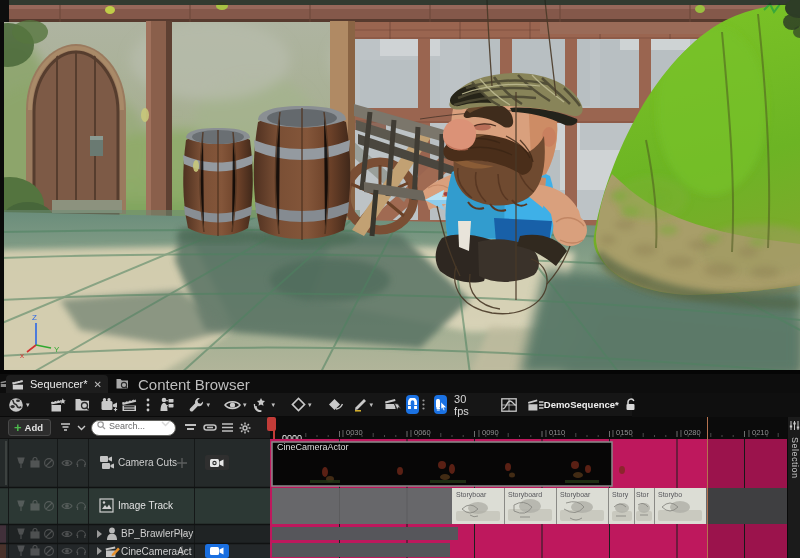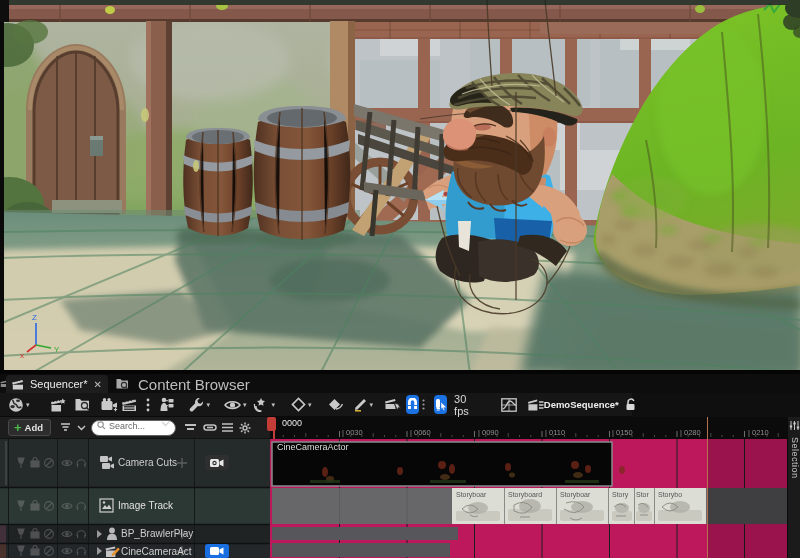--- a/index.html
+++ b/index.html
@@ -45,21 +45,21 @@
   .addbtn { margin-left:8px; height:17px; background:#2d2d2d; border:1px solid #484848; border-radius:3px;
      display:flex; align-items:center; padding:0 7px 0 5px; }
   .addbtn .plus { color:#4cbb4c; font-size:13px; font-weight:bold; margin-right:3px; line-height:10px;}
   .addbtn .atxt { color:#e3e3e3; font-size:9.5px; font-weight:bold; }
   #search { margin-left:5px; width:85px; height:16px; background:#ffffff; border:1px solid #62625e; border-radius:9px;
      display:flex; align-items:flex-start; padding:0 5px; }
   #search .stxt { color:#6a6a6a; font-size:9px; margin-left:3px; }
 
   #ruler { position:absolute; left:270px; top:0; width:517px; height:22px; background:#0b0b0b; }
   .rlab { position:absolute; top:11px; color:#909090; font-size:7.5px; }
-  #zerolab { position:absolute; left:12px; top:1px; color:#e8e8e8; font-size:9px; }
+  #zerolab { position:absolute; left:12px; top:16px; color:#e8e8e8; font-size:9px; }
   #playhead { position:absolute; left:-3px; top:0; width:9px; height:14px; background:#c23c38; border-radius:2px; } #playline { position:absolute; left:3px; top:13px; width:2px; height:9px; background:#c23c38; }
 
   #tracks { position:absolute; left:0; top:65px; width:800px; height:119px; background:#141414; }
   .trow { position:absolute; left:0; width:270px; display:flex; align-items:center; }
   .tname { font-size:10px; color:#cfcfcf; }
 
   #content { position:absolute; left:270px; top:0; width:632px; height:119px; background:#be185d; }
 
   #rightbar { position:absolute; left:787px; top:43px; width:13px; height:141px; background:#1b1b1b; border-left:1px solid #0a0a0a;}
   #selvert { position:absolute; left:787px; top:63px; width:13px; color:#c8c8c8; font-size:9px;

